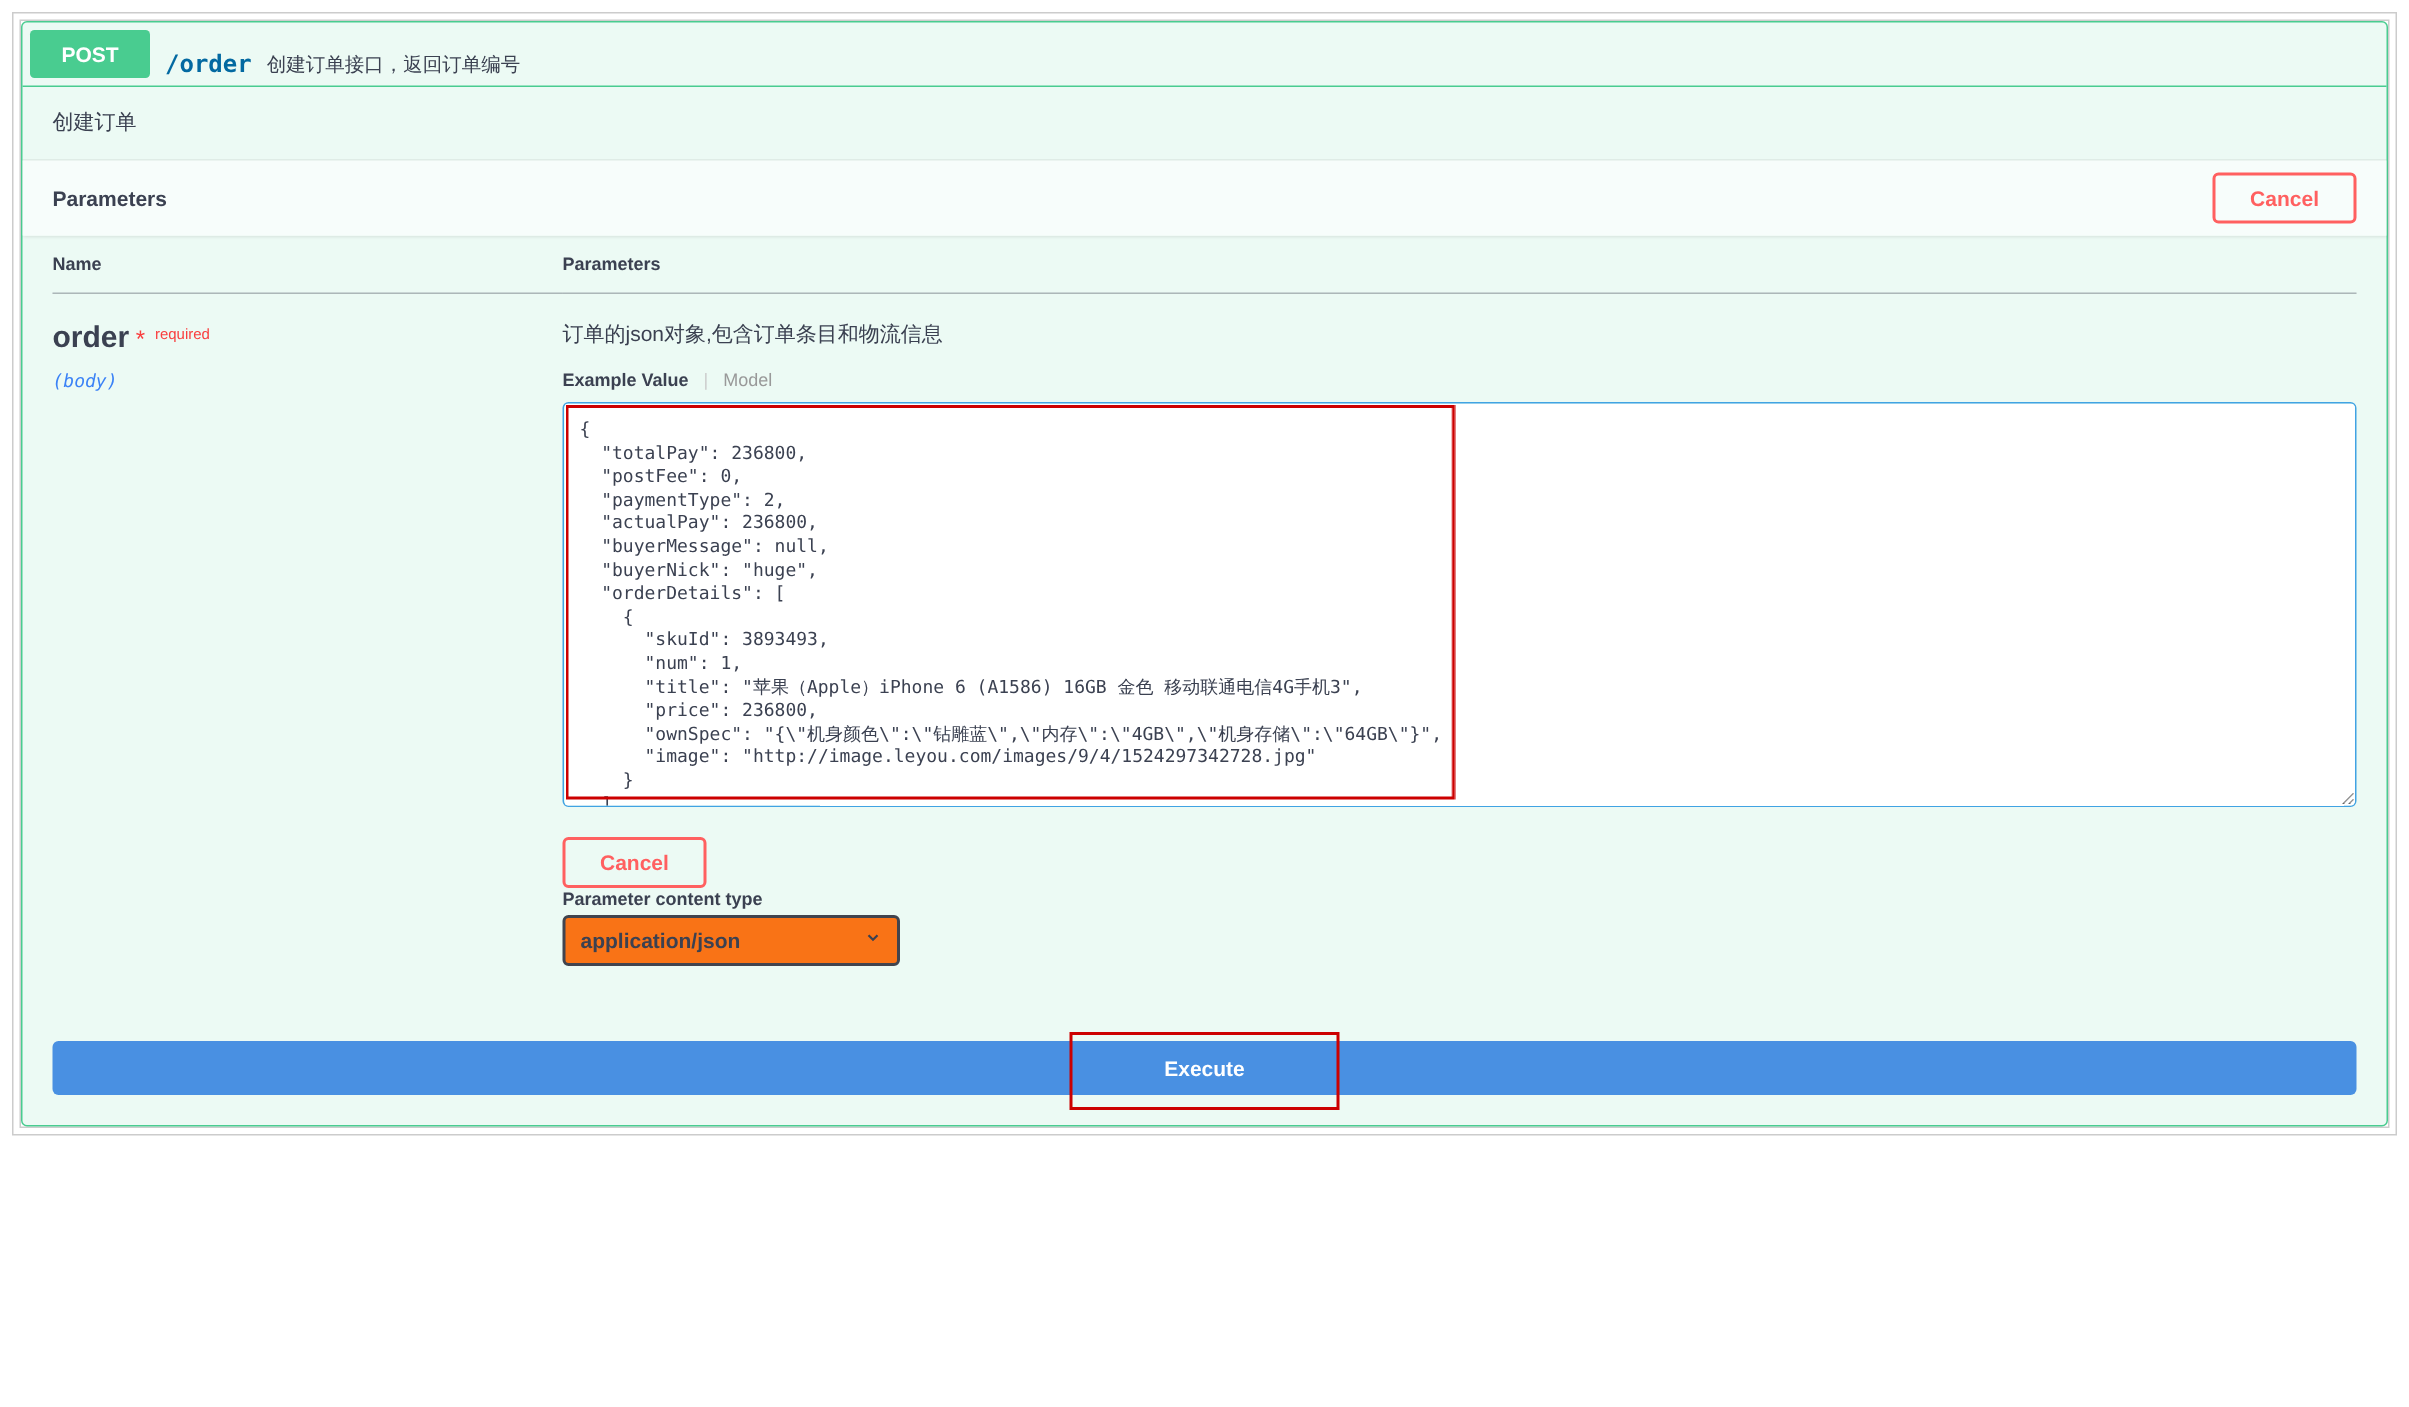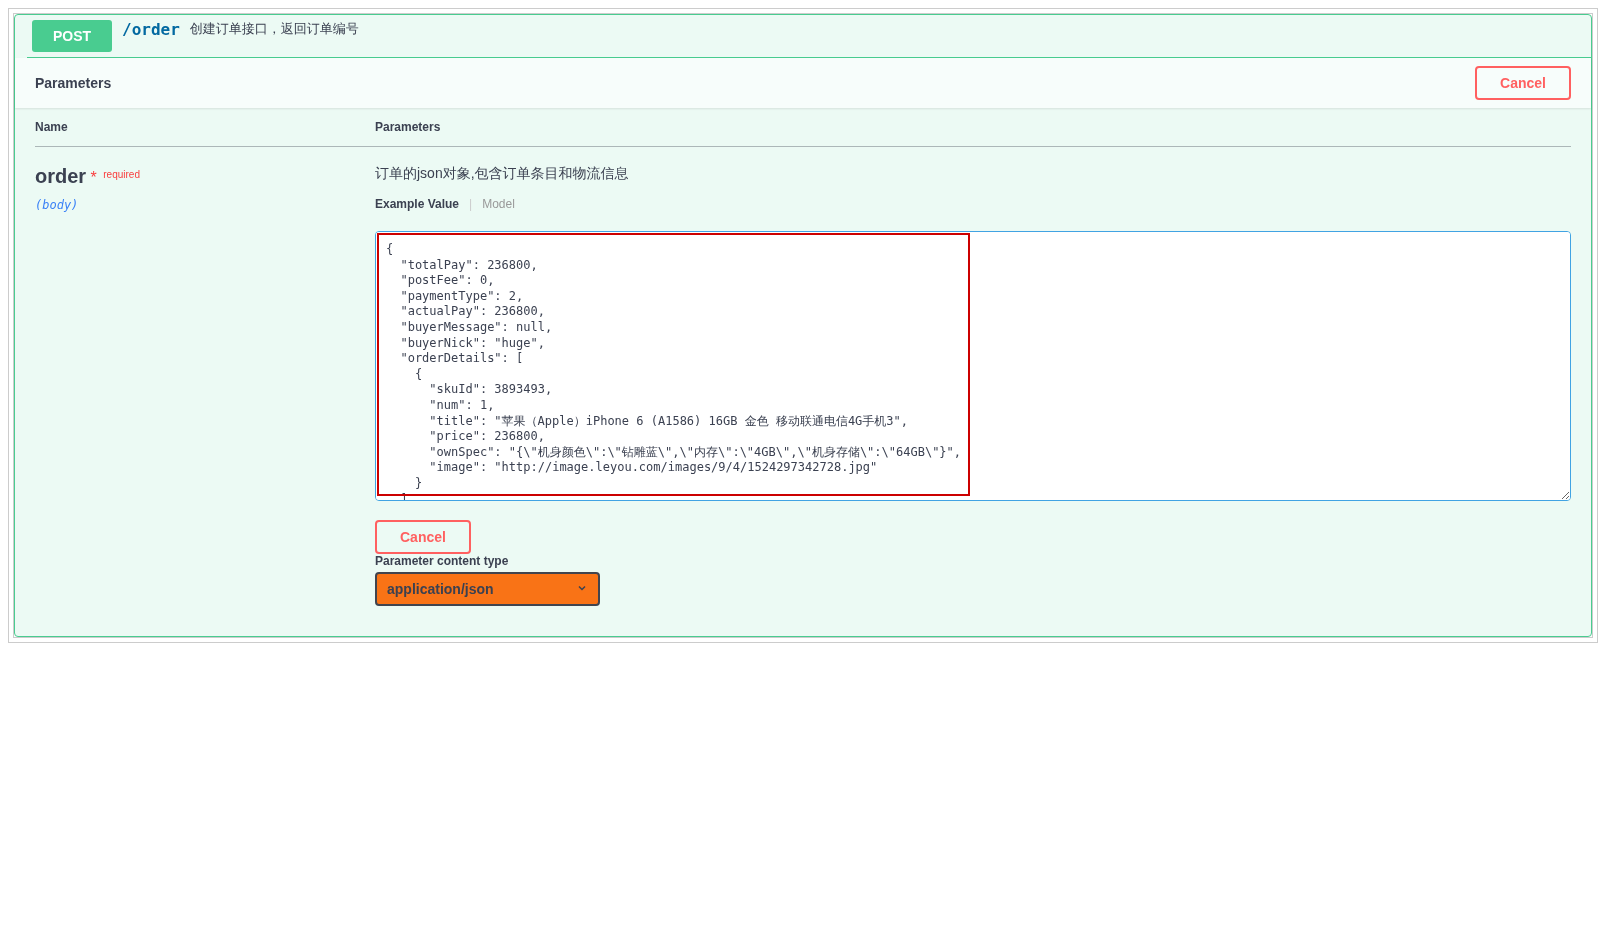--- a/index.html
+++ b/index.html
@@ -1,39 +1,39 @@
 <!DOCTYPE html>
 <html><head>
 <meta charset="utf-8">
 <style>
 * { box-sizing: border-box; margin: 0; padding: 0; }
 body { font-family: -apple-system, BlinkMacSystemFont, "Segoe UI", sans-serif; background: #fff; padding: 8px; }
 .outer-border { border: 1px solid #ccc; padding: 4px; }
 .inner-border { border: 1px solid #ccc; }
 .opblock { background: rgba(73,204,144,0.1); border: 1px solid #49cc90; border-radius: 4px; }
-.opblock-summary { display: flex; align-items: flex-start; padding: 5px; border-bottom: 1px solid #49cc90; margin-left: 12px; }
+.opblock-summary { display: flex; align-items: flex-end; padding: 5px; border-bottom: 1px solid #49cc90; }
 .method-badge { background: #49cc90; color: #fff; font-weight: 700; padding: 8px 14px; border-radius: 3px; font-size: 14px; min-width: 80px; text-align: center; font-family: sans-serif; }
 .path { font-family: "Consolas", monospace; font-weight: 600; font-size: 16px; color: #0369a1; margin-left: 10px; }
 .summary-desc { font-size: 13px; color: #3b4151; margin-left: 10px; }
 .opblock-desc { padding: 15px 20px; font-size: 14px; color: #3b4151; border-bottom: 1px solid rgba(0,0,0,0.05); }
 .parameters-header { display: flex; justify-content: space-between; align-items: center; padding: 8px 20px; background: rgba(255,255,255,0.6); box-shadow: 0 1px 2px rgba(0,0,0,0.1); }
 .parameters-title { font-weight: 700; font-size: 14px; color: #3b4151; }
 .btn { font-weight: 700; padding: 7px 23px; border-radius: 4px; cursor: pointer; font-size: 14px; background: transparent; font-family: sans-serif; }
 .btn-cancel { border: 2px solid #ff6060; color: #ff6060; }
 .param-table { width: 100%; padding: 0 20px 20px 20px; }
 .param-table table { width: 100%; border-collapse: collapse; }
 .param-table th { text-align: left; padding: 12px 0; font-size: 12px; color: #3b4151; font-weight: 700; border-bottom: 1px solid rgba(59,65,81,0.2); font-family: sans-serif; }
 .param-table th:first-child { width: 340px; }
 .param-table td { padding: 18px 0 10px 0; vertical-align: top; }
 .param-name { font-weight: 700; font-size: 20px; color: #3b4151; }
 .required-star { color: #f93e3e; }
 .required-text { color: #f93e3e; font-size: 10px; padding-left: 2px; position: relative; top: -5px; }
 .param-in { font-family: "Consolas", monospace; font-size: 12px; color: #3b82f6; font-style: italic; margin-top: 10px; }
 .param-desc-text { font-size: 14px; color: #3b4151; margin-bottom: 14px; }
-.tabs { display: flex; align-items: center; margin-bottom: 20px; font-size: 12px; }
+.tabs { display: flex; align-items: center; margin-bottom: 8px; font-size: 12px; }
 .tab-item { color: #3b4151; font-weight: 700; cursor: pointer; font-family: sans-serif; }
 .tab-item.inactive { color: #999; font-weight: 400; }
 .tab-sep { color: #ccc; margin: 0 10px; }
 .body-textarea { width: 100%; min-height: 270px; resize: vertical; font-family: "Consolas", monospace; font-size: 12px; padding: 10px; border: 1px solid #41a3e3; border-radius: 4px; outline: none; background: #fff; color: #3b4151; white-space: pre; overflow: auto; line-height: 1.3; }
 .highlight-box { position: absolute; border: 2px solid #c00; pointer-events: none; }
 .textarea-wrap { position: relative; }
 .cancel-below { margin-top: 15px; }
 .content-type-wrap { }
 .content-type-label { font-size: 12px; font-weight: 700; color: #3b4151; margin-bottom: 4px; font-family: sans-serif; }
 .select-wrap { position: relative; display: inline-block; }
@@ -48,20 +48,21 @@
 <div class="outer-border">
 <div class="inner-border">
 <div class="opblock">
 
   <div class="opblock-summary">
     <span class="method-badge">POST</span>
     <span class="path">/order</span>
     <span class="summary-desc">创建订单接口，返回订单编号</span>
   </div>
 
+  <div class="opblock-desc">创建订单</div>
 
   <div class="parameters-header">
     <span class="parameters-title">Parameters</span>
     <button class="btn btn-cancel">Cancel</button>
   </div>
 
   <div class="param-table">
     <table>
       <thead>
         <tr>
@@ -119,16 +120,20 @@
                         </svg>
                 </span>
               </div>
             </div>
           </td>
         </tr>
       </tbody>
     </table>
   </div>
 
+  <div class="execute-wrap" style="position:relative;">
+    <button class="btn-execute">Execute</button>
+    <div class="highlight-box" style="top:14px; left:50%; transform:translateX(-50%); width:180px; height:52px;"></div>
+  </div>
 
 </div>
 </div>
 </div>
 
 </body></html>

